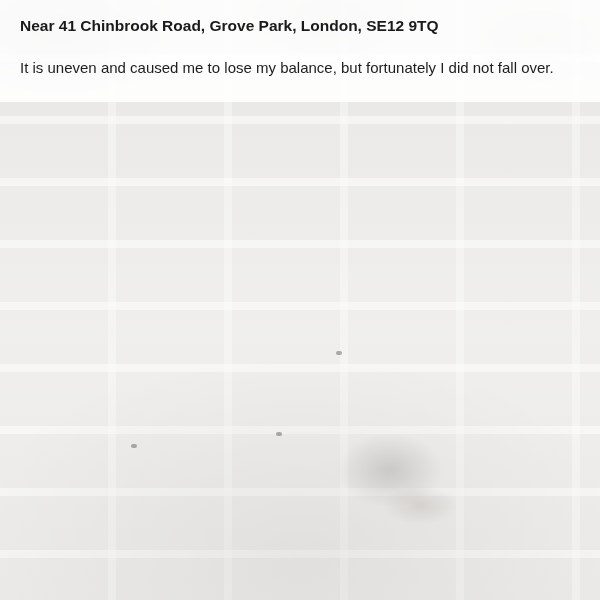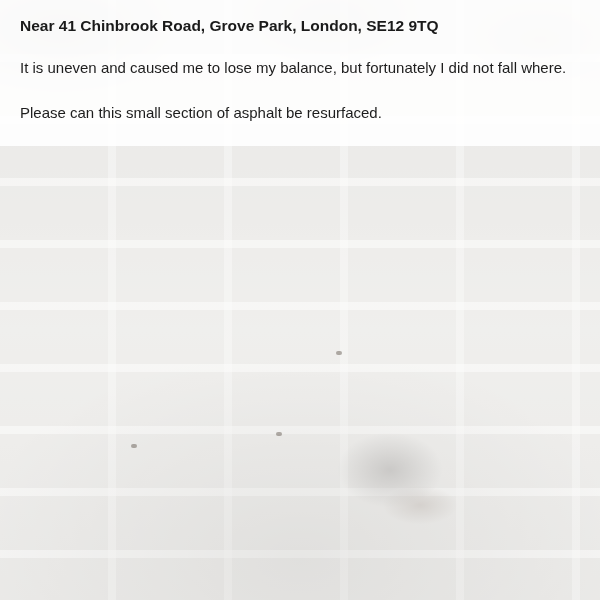--- a/index.html
+++ b/index.html
@@ -98,17 +98,16 @@
 
   <div class="photo-bg"></div>
   <div class="photo-overlay"></div>
 
   <div class="brick-speck" style="left:131px; top:444px;"></div>
   <div class="brick-speck" style="left:276px; top:432px;"></div>
   <div class="brick-speck" style="left:336px; top:351px;"></div>
 
   <div class="text-panel">
     <div class="title">Near 41 Chinbrook Road, Grove Park, London, SE12 9TQ</div>
-    <p class="para">It is uneven and caused me to lose my balance, but fortunately I did not fall where.</p>
-    <p class="para">Please can this small section of asphalt be resurfaced.</p>
+    <p class="para">It is uneven and caused me to lose my balance, but fortunately I did not fall over.</p>
   </div>
 
 </div>
 
 </body></html>

